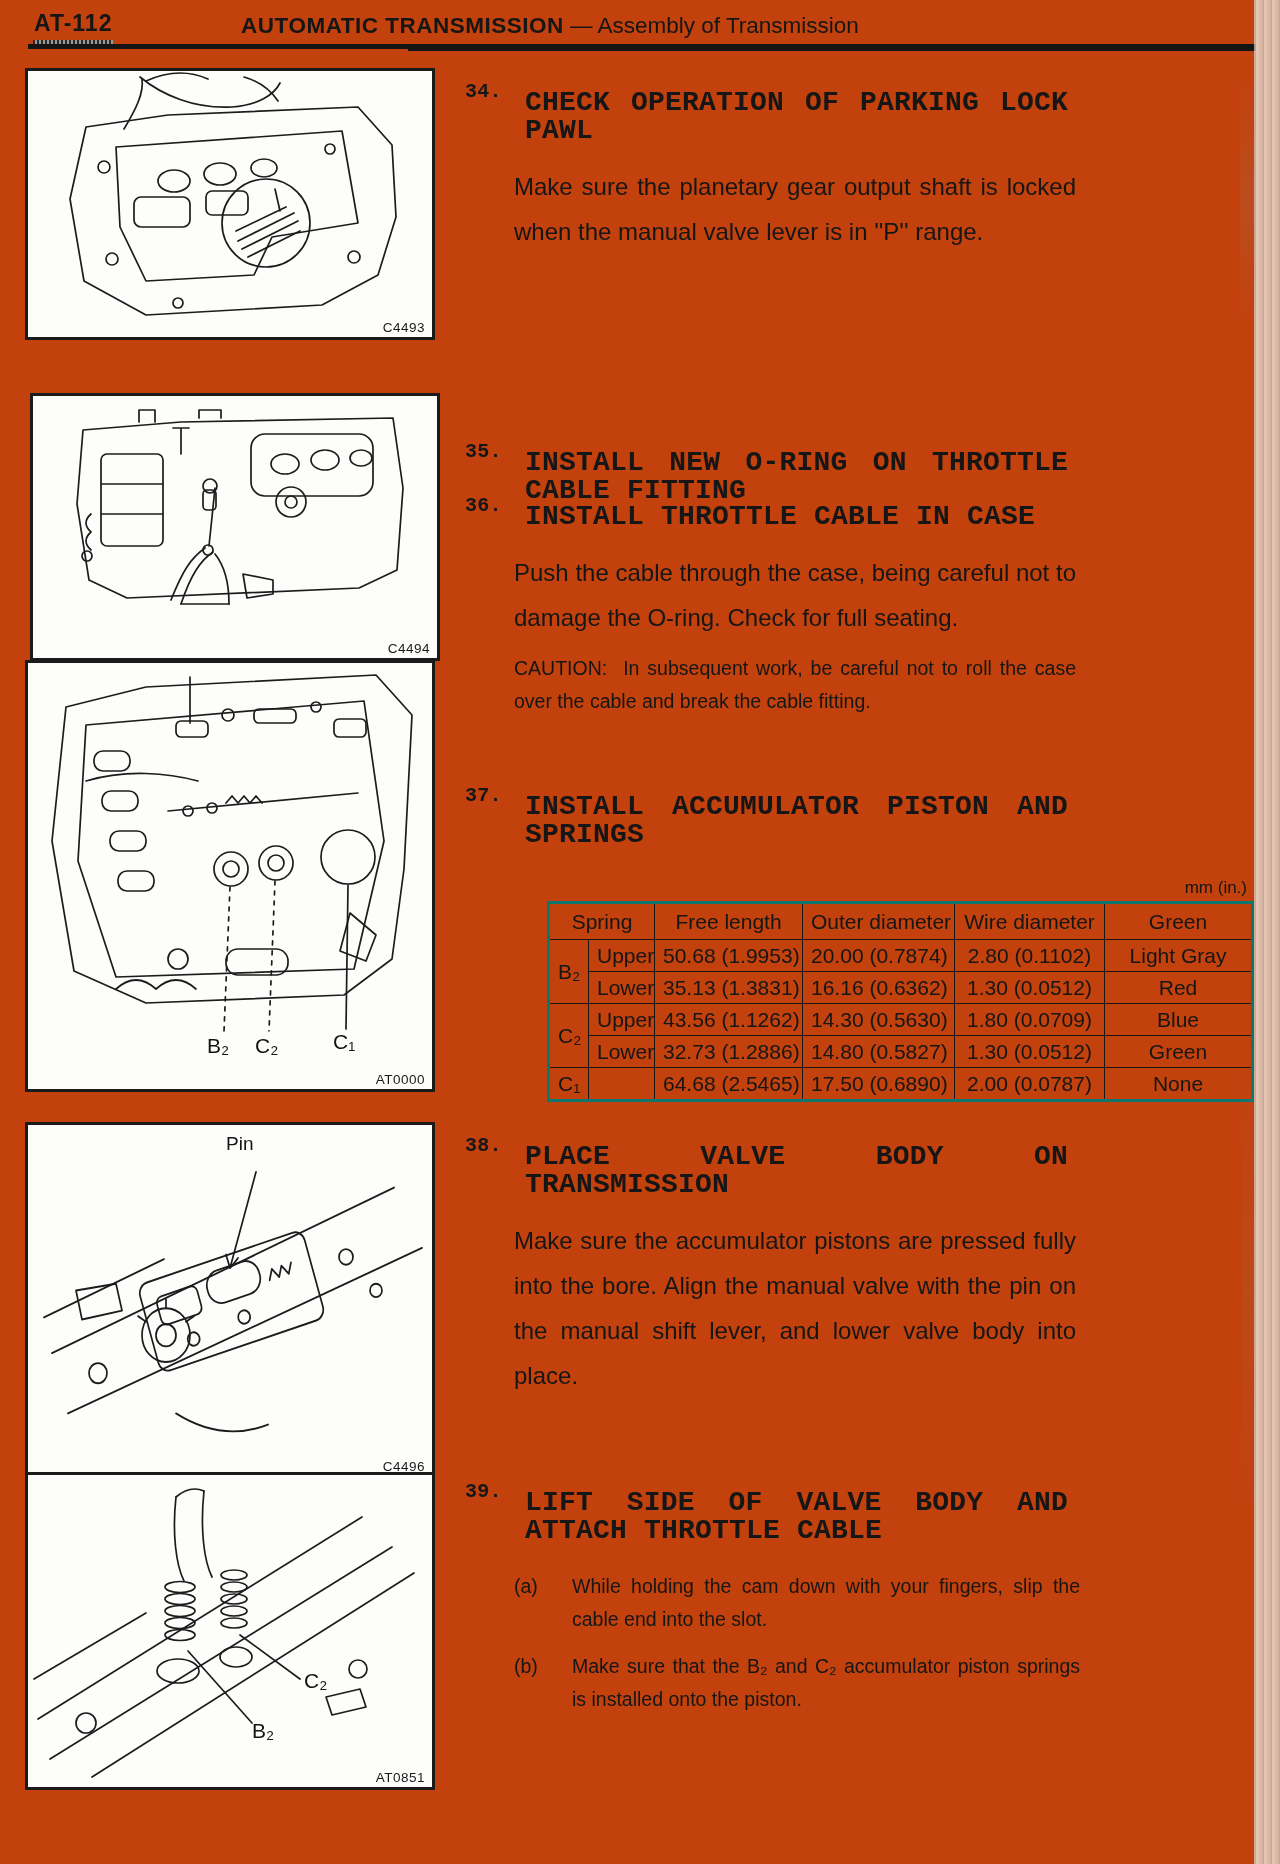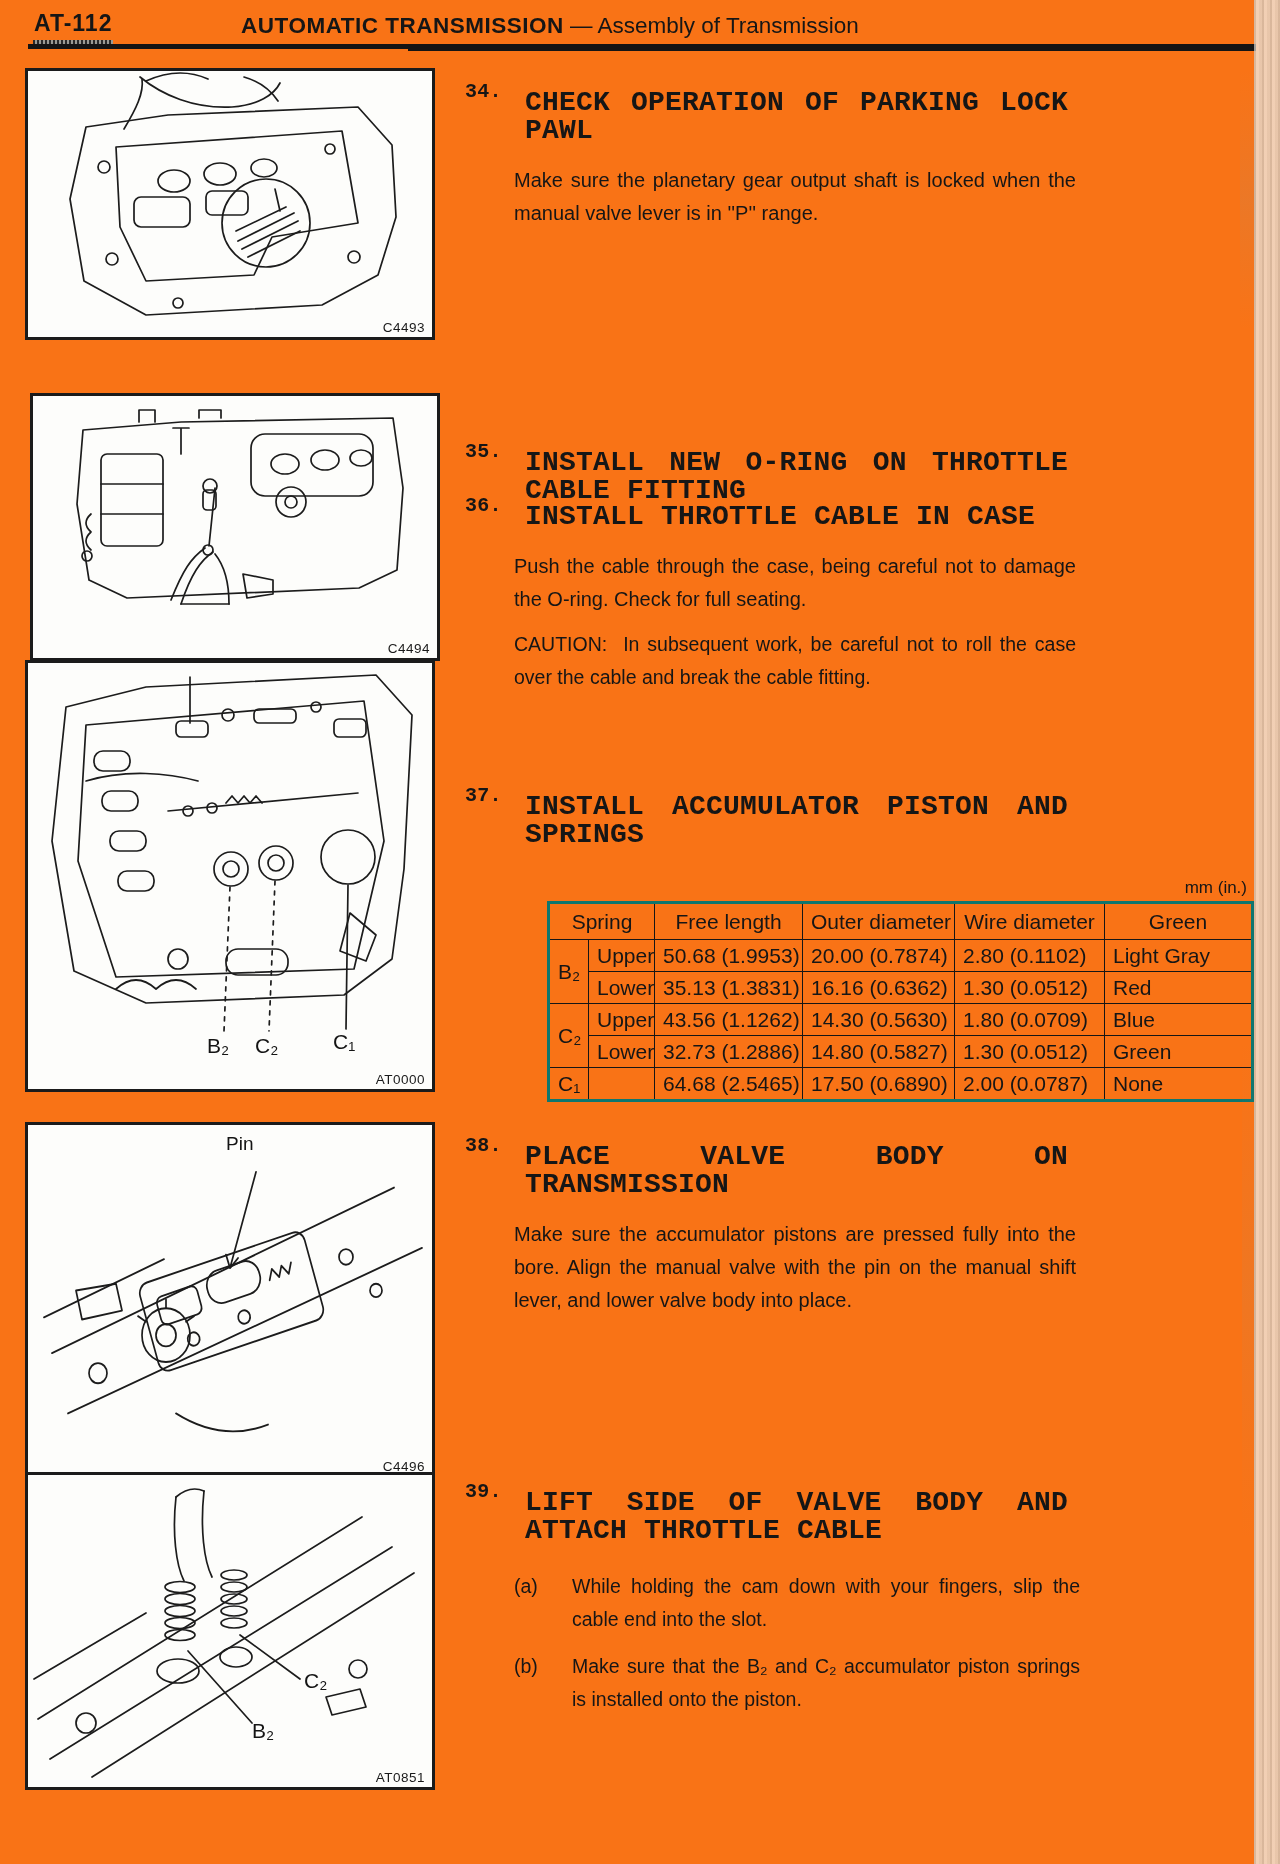--- a/index.html
+++ b/index.html
@@ -1,18 +1,18 @@
 <!DOCTYPE html>
 <html><head>
 <meta charset="utf-8">
 <style>
   html,body{margin:0;padding:0;background:#dedcd6;}
   .page{
     position:relative;width:1280px;height:1864px;margin:0 auto;
-    background:#f97316;color:#161616;overflow:hidden;
+    background:#c2410c;color:#161616;overflow:hidden;
     font-family:"Liberation Sans","DejaVu Sans",sans-serif;
   }
   
   .page-code{position:absolute;left:34px;top:10px;font-size:23px;font-weight:700;letter-spacing:1px;}
   .code-underline{position:absolute;left:33px;top:40px;width:80px;height:5px;
     background:repeating-linear-gradient(90deg,#2a2a2a 0 2px,#9a9a94 2px 4px);}
   .header-title{position:absolute;left:170px;top:13px;width:760px;text-align:center;font-size:22.5px;white-space:nowrap;}
   .header-title .b{font-weight:700;letter-spacing:.5px;}
   .header-rule{position:absolute;left:28px;top:44px;width:1228px;height:5px;background:#141414;}
   .header-rule:after{content:"";position:absolute;left:380px;top:5px;width:848px;height:2px;background:#141414;}
@@ -20,33 +20,33 @@
   .fig{position:absolute;left:25px;width:410px;border:3px solid #1b1b1b;background:#fdfdfb;box-sizing:border-box;}
   .fig svg{display:block;width:100%;height:100%;}
   .fig svg *{fill:none;stroke:#1c1c1c;stroke-width:1.7;stroke-linecap:round;stroke-linejoin:round;}
   .fig-code{position:absolute;right:7px;bottom:2px;font-size:13.5px;letter-spacing:.5px;color:#1a1a1a;}
   .fig-label{position:absolute;font-size:21px;color:#141414;}
   
   .sec{position:absolute;left:465px;width:614px;}
   .sec-head{display:flex;font-weight:700;font-size:20px;line-height:28px;letter-spacing:.2px;font-family:Liberation Mono, monospace;}
   .sec-head .num{width:49px;flex:none;}
   .sec-head h2{margin:11px;font-size:28px;font-weight:700;text-align:justify;}
-  .body{margin:8px 0 0 49px;width:562px;font-size:20px;line-height:33px;text-align:justify;}
+  .body{margin:8px 0 0 49px;width:562px;font-size:24px;line-height:45px;text-align:justify;}
   .caution{margin:12px 0 0 49px;width:562px;font-size:19.5px;line-height:33px;font-weight:400;text-align:justify;}
   .caution .clabel{margin-right:16px;}
   .item{display:flex;margin:14px 0 0 49px;width:566px;font-size:19.5px;line-height:33px;}
   .item .ilabel{width:58px;flex:none;}
   .item .itext{text-align:justify;}
   
   .units{margin:18px 2px 3px 82px;width:700px;text-align:right;font-size:17px;}
   table.spring{margin-left:82px;border-collapse:collapse;width:704px;font-size:21px;border:3px solid #0f766e;table-layout:fixed;}
   table.spring th,table.spring td{border:1.8px solid #161616;padding:1px 8px;height:29px;font-weight:400;overflow:hidden;white-space:nowrap;}
   table.spring thead th{text-align:center;height:33px;}
   td.grp{text-align:center;padding:1px 2px;}
-  td.val{text-align:left;padding-left:10px;}
+  td.val{text-align:center;padding-left:10px;}
   
   .edge{position:absolute;right:0;top:0;width:26px;height:1864px;opacity:.75;
     background:repeating-linear-gradient(90deg,#cfcec8 0 2px,#efeee9 2px 5px,#e3e2dc 5px 8px);}
   .smudge{position:absolute;right:24px;top:70px;width:16px;height:260px;opacity:.35;
     background:linear-gradient(#fcfbf800,#97958c66,#fcfbf800);}
   .smudge2{position:absolute;right:24px;top:1040px;width:14px;height:500px;opacity:.25;
     background:linear-gradient(#fcfbf800,#97958c66,#fcfbf800);}
 </style>
 </head>
 <body>

